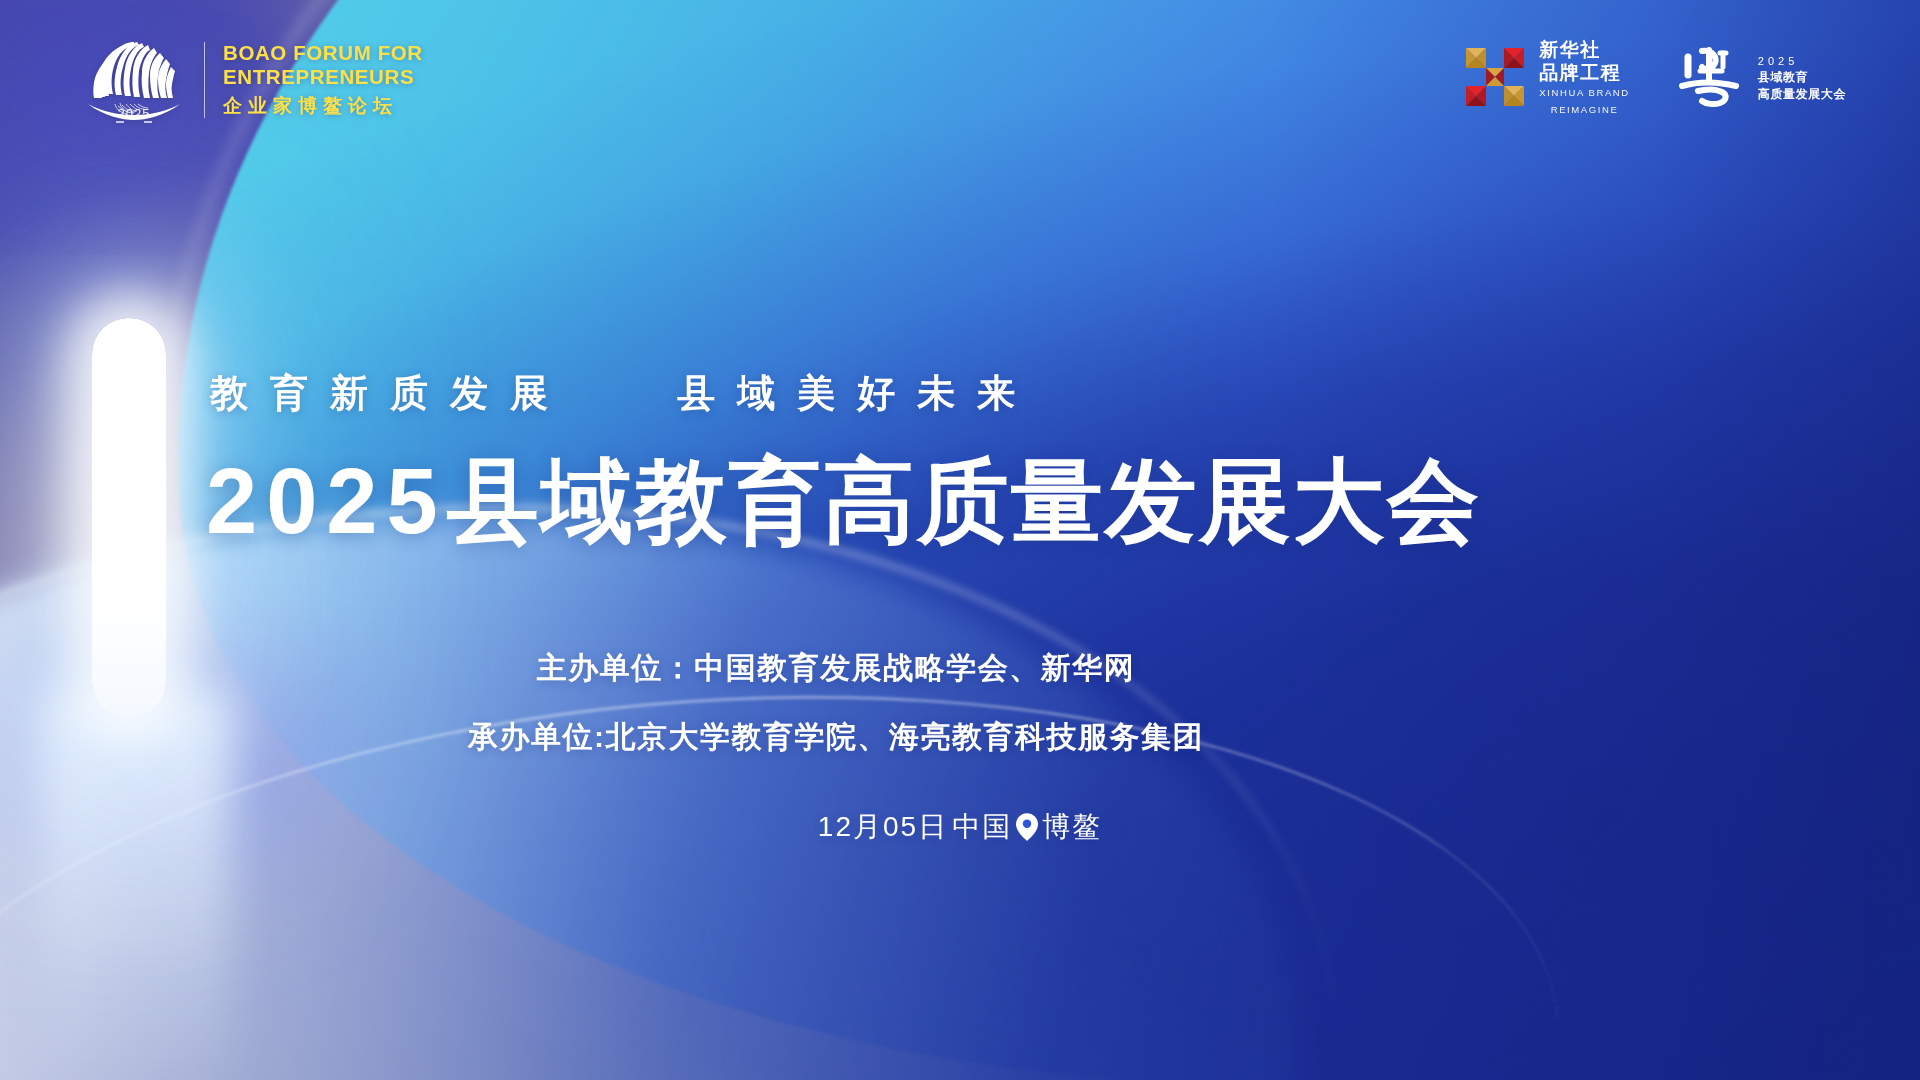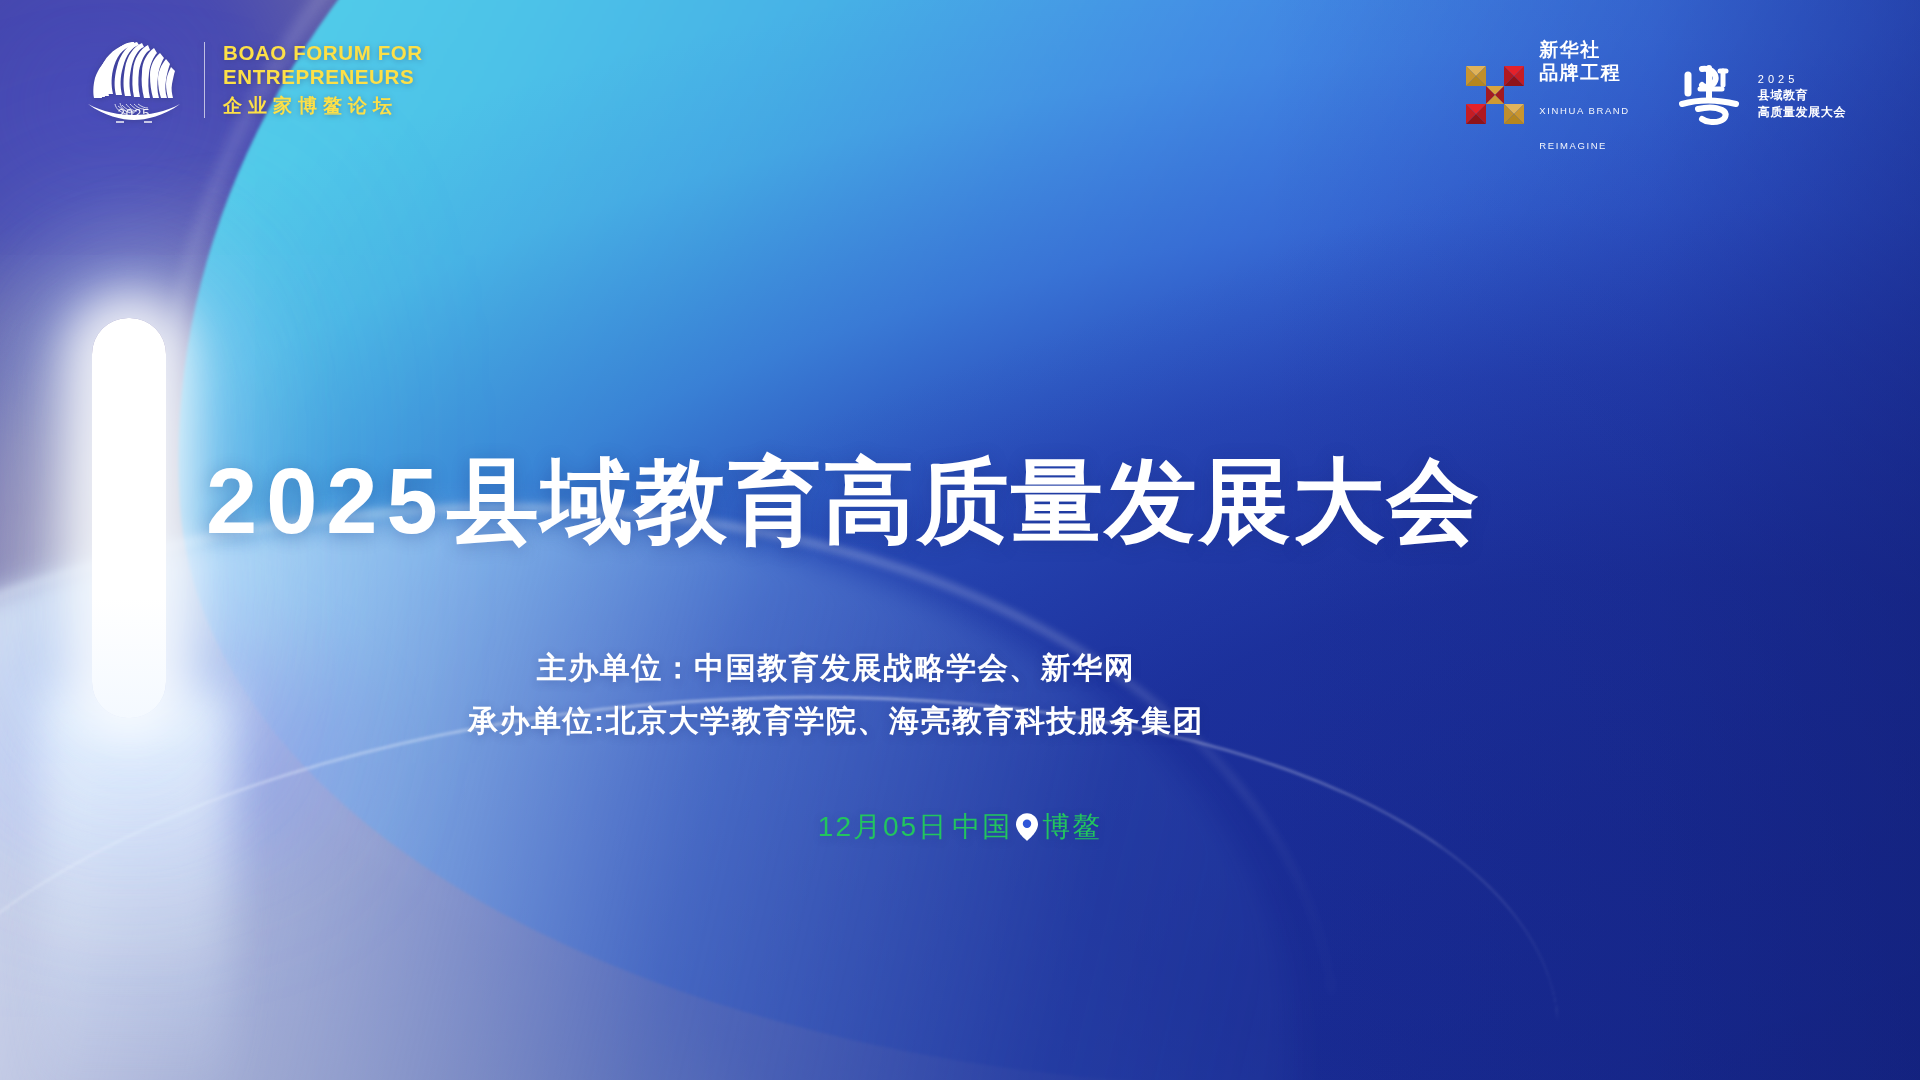--- a/index.html
+++ b/index.html
@@ -310,22 +310,23 @@
   .xh-cn1, .xh-cn2 {
     font-size: 19px;
     font-weight: bold;
     letter-spacing: 1.5px;
     line-height: 1.22;
   }
   .xh-en1, .xh-en2 {
     font-size: 9.5px;
     letter-spacing: 1.6px;
     line-height: 1.5;
-    margin-top: 20px;
+    margin-top: 2px;
     opacity: 0.95;
+    text-align: center;
   }
 
   .logo-county {
     display: flex;
     align-items: center;
     gap: 14px;
   }
   .county-mark {
     width: 68px;
     height: 72px;
@@ -385,34 +386,34 @@
   .org-line1 {
     font-size: 30px;
     font-weight: bold;
     letter-spacing: 1.5px;
     text-shadow: 0 2px 10px rgba(20,40,120,0.30);
   }
   .org-line2 {
     font-size: 30px;
     font-weight: bold;
     letter-spacing: 1.5px;
-    margin-top: 12px;
+    margin-top: 28px;
     text-shadow: 0 2px 10px rgba(20,40,120,0.30);
   }
 
   .meta-line {
     position: absolute;
     left: 0;
     top: 808px;
     width: 1920px;
     display: flex;
     align-items: center;
     justify-content: center;
     gap: 4px;
-    color: #22c55e;
+    color: #ffffff;
     font-size: 28px;
     letter-spacing: 2px;
     text-shadow: 0 2px 8px rgba(20,40,120,0.28);
   }
   .meta-pin { display: flex; align-items: center; }
 </style>
 </head>
 <body>
 
 <div class="poster">
@@ -525,20 +526,25 @@
       </div>
       <div class="county-text">
         <div class="county-year">2025</div>
         <div class="county-cn1">县域教育</div>
         <div class="county-cn2">高质量发展大会</div>
       </div>
     </div>
 
   </div>
 
+  <div class="tagline">
+    <span>教育新质发展</span>
+    <span class="gap"></span>
+    <span>县域美好未来</span>
+  </div>
 
   <div class="main-title">
     <span class="yr">2025</span><span>县域教育高质量发展大会</span>
   </div>
 
   <div class="org-block">
     <div class="org-line1">主办单位：中国教育发展战略学会、新华网</div>
     <div class="org-line2">承办单位:北京大学教育学院、海亮教育科技服务集团</div>
   </div>
 

